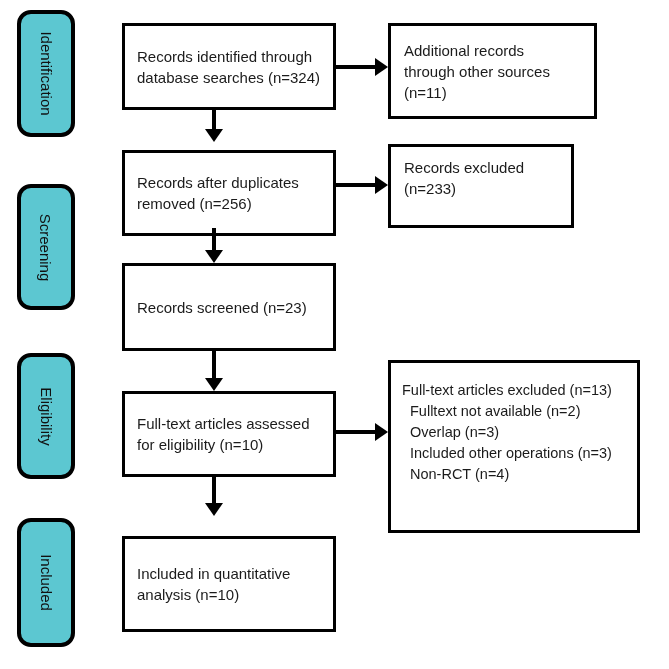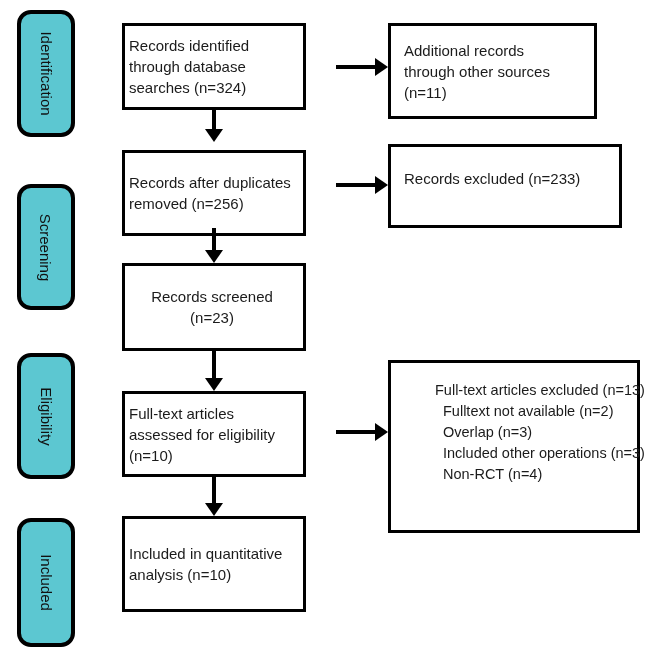--- a/index.html
+++ b/index.html
@@ -15,34 +15,34 @@
   .box {
     position: absolute;
     background: #ffffff;
     border: 3px solid #000000;
     box-sizing: border-box;
     display: flex;
     align-items: center;
     font-size: 15px;
     line-height: 21px;
   }
-  .main { left: 122px; width: 184px; padding: 0 8px 0 4px; }
+  .main { left: 122px; width: 214px; padding: 0 8px 0 12px; }
   .m1 { top: 23px;  height: 87px; }
   .m2 { top: 150px; height: 86px; }
   .m3 { top: 263px; height: 88px; text-align: center; }
   .m4 { top: 391px; height: 86px; }
-  .m5 { top: 516px; height: 96px; justify-content: center; }
+  .m5 { top: 536px; height: 96px; justify-content: center; }
   .r1 { left: 388px; top: 23px;  width: 209px; height: 96px; padding: 0 34px 0 13px; }
-  .r2 { left: 388px; top: 144px; width: 234px; height: 84px; padding: 0 8px 16px 13px; }
+  .r2 { left: 388px; top: 144px; width: 186px; height: 84px; padding: 0 8px 16px 13px; }
   .r3 {
     left: 388px; top: 360px; width: 252px; height: 173px;
     display: block; padding: 17px 4px 0 11px;
     font-size: 14.5px; line-height: 21px;
   }
-  .r3 .line { white-space: nowrap; margin-left: 33px; }
+  .r3 .line { white-space: nowrap; }
   .r3 .indent { padding-left: 8px; }
   .stage {
     position: absolute;
     left: 17px;
     width: 58px;
     background: #5CC7D1;
     border: 4px solid #000000;
     border-radius: 14px;
     box-sizing: border-box;
     display: flex;

